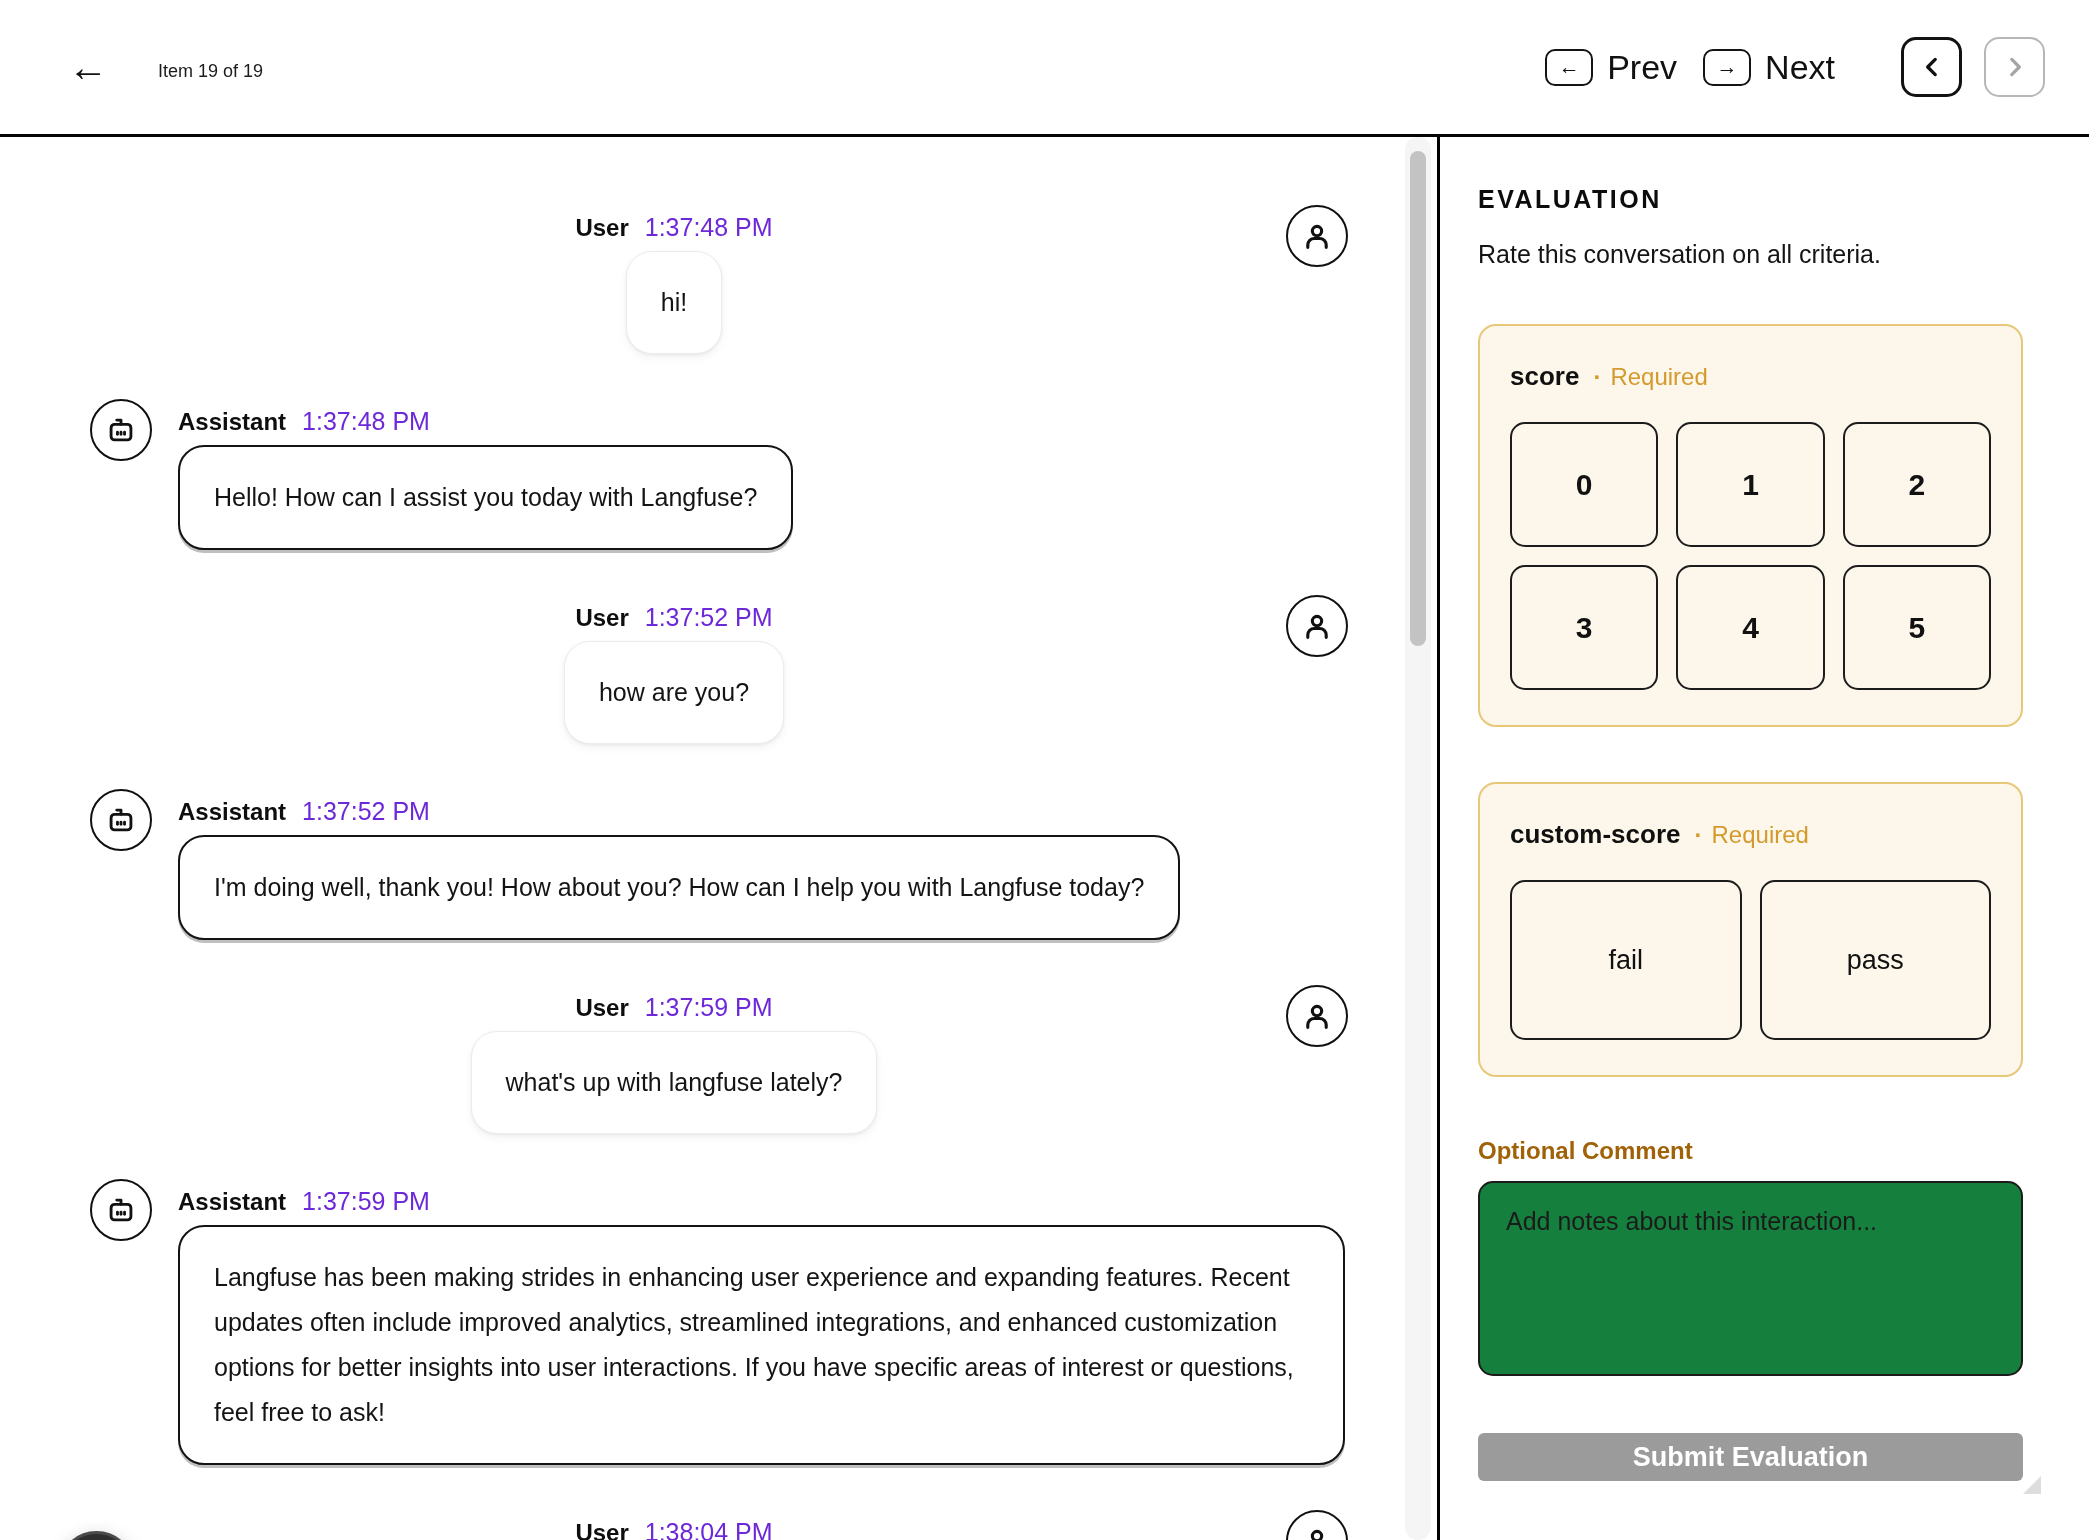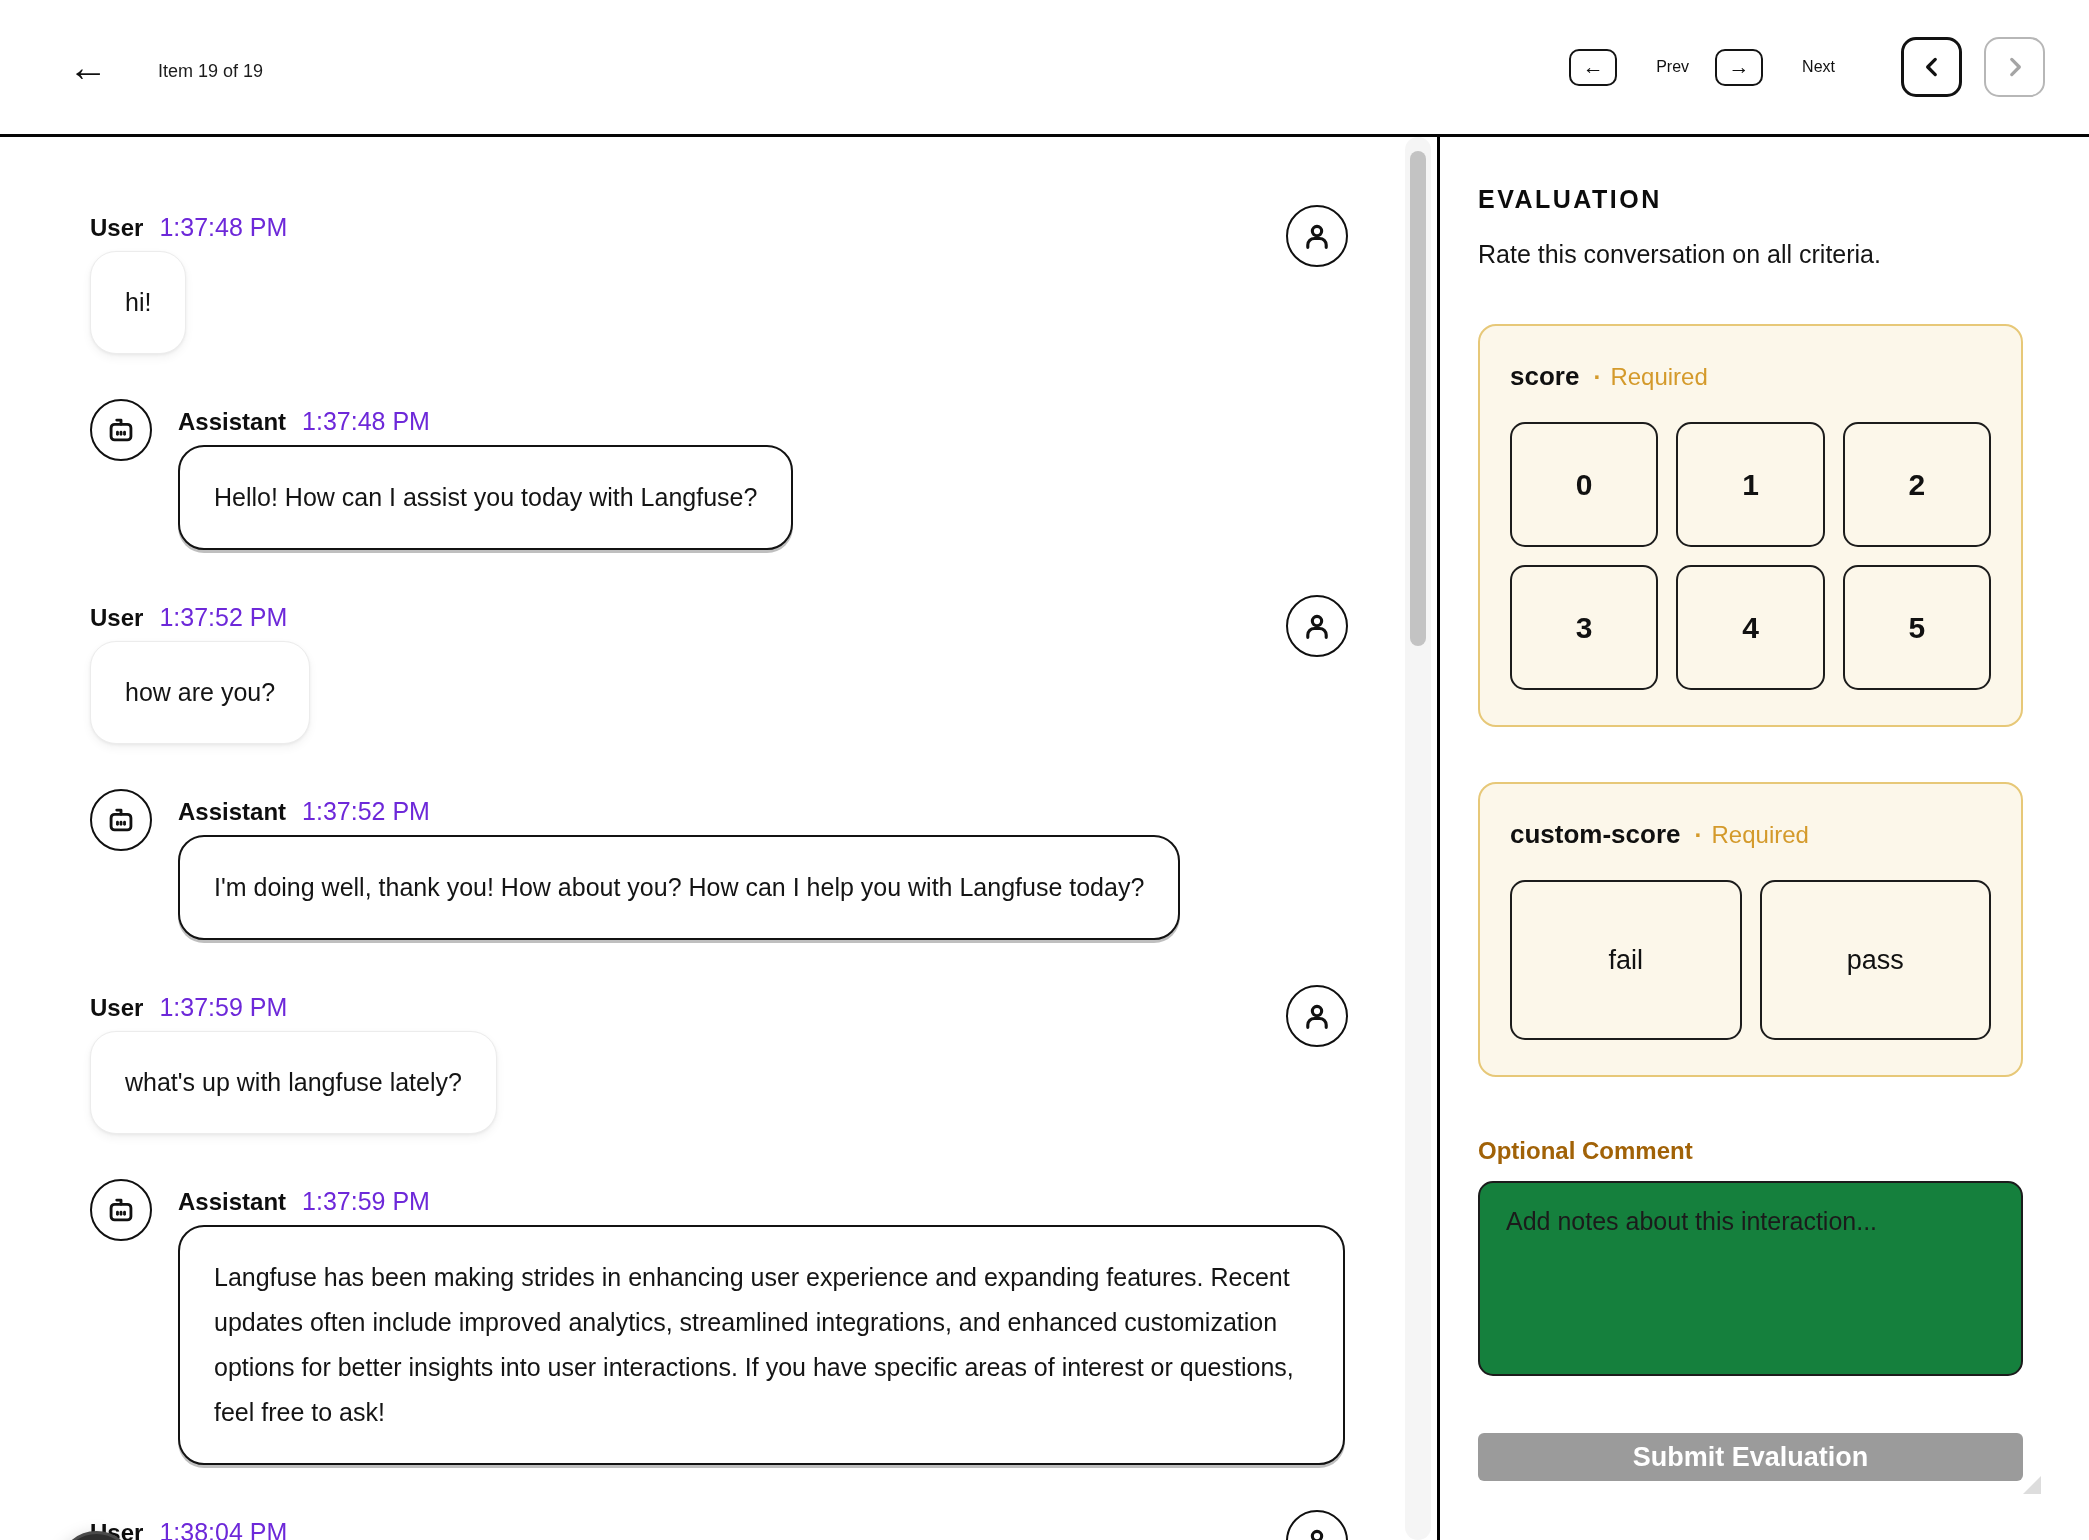--- a/index.html
+++ b/index.html
@@ -16,21 +16,21 @@
   .title-block { margin-left:42px; }
   .queue-title { font-size:27px; font-weight:700; letter-spacing:.2px; }
   .queue-subtitle { font-size:18px; margin-top:9px; color:#1c1c1c; }
   .header-spacer { flex:1; }
   .nav-group { display:flex; align-items:center; gap:14px; margin-right:26px; }
   .kbd {
     display:inline-flex; align-items:center; justify-content:center;
     width:48px; height:37px; border:2.5px solid #141414; border-radius:10px;
     font-size:21px; background:#fff; cursor:pointer;
   }
-  .kbd-label { font-size:16px; color:#111;margin-left:25px; }
+  .kbd-label { font-size:34px; color:#111; }
   .pager { display:flex; align-items:center; gap:22px; margin-left:40px; }
   .sq-btn {
     width:61px; height:60px; border-radius:15px; background:#fff;
     display:flex; align-items:center; justify-content:center; cursor:pointer;
     border:3px solid #121212;
   }
   .sq-btn.disabled { border:2.5px solid #b7b7b7; cursor:default; }
   .sq-btn svg { display:block; }
 
   
@@ -56,21 +56,21 @@
   .msg .avatar {
     position:absolute; top:0; width:62px; height:62px; border-radius:50%;
     border:2.5px solid #101010; background:#fff;
     display:flex; align-items:center; justify-content:center;
   }
   .msg.assistant .avatar { left:0; }
   .msg.user .avatar { right:0; }
 
   .msg .m-body { display:flex; flex-direction:column; }
   .msg.assistant .m-body { margin-left:88px; align-items:flex-start; }
-  .msg.user .m-body { margin-right:90px; align-items:flex-start; }
+  .msg.user .m-body { margin-right:90px; align-items:center; }
 
   .m-head { display:flex; align-items:baseline; gap:16px; height:40px; padding-top:8px; }
   .m-role { font-size:24px; font-weight:700; color:#0e0e0e; }
   .m-time { font-size:25px; color:#6d28d9; }
 
   .bubble {
     margin-top:6px; max-width:1167px;
     font-size:25px; line-height:1.8; color:#141414;
     padding:28px 34px; border-radius:26px; background:#fff;
   }

